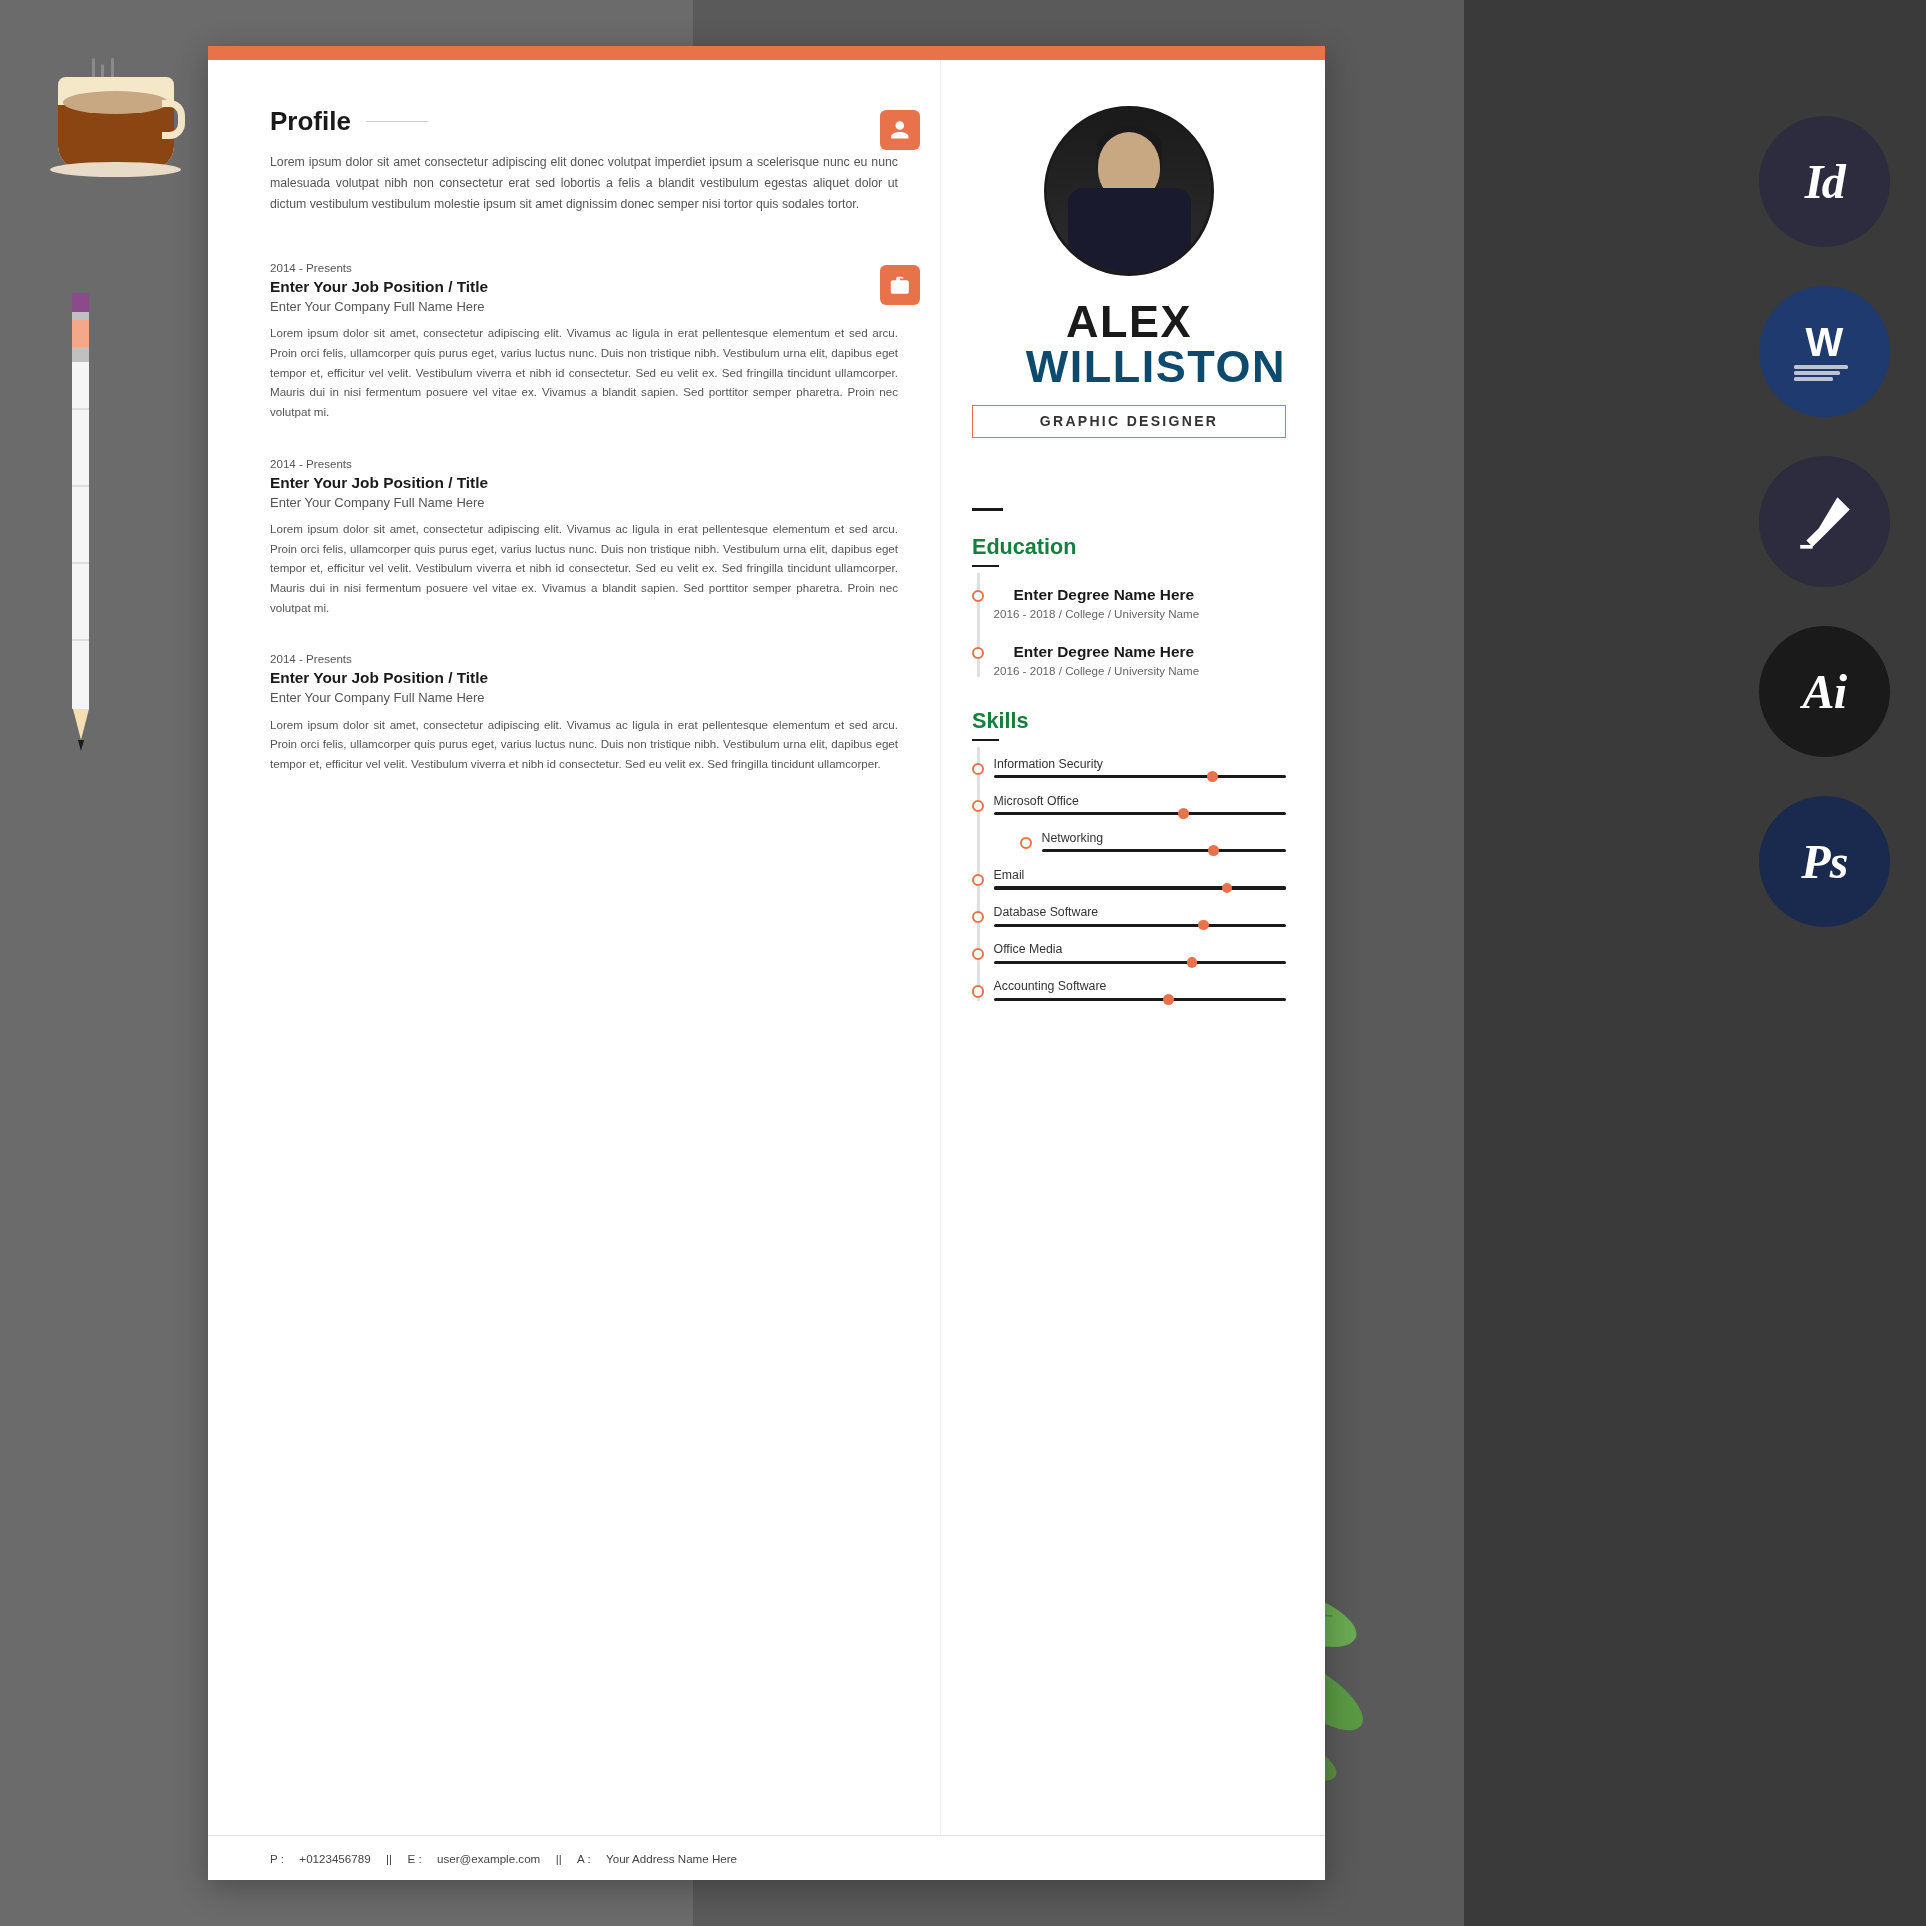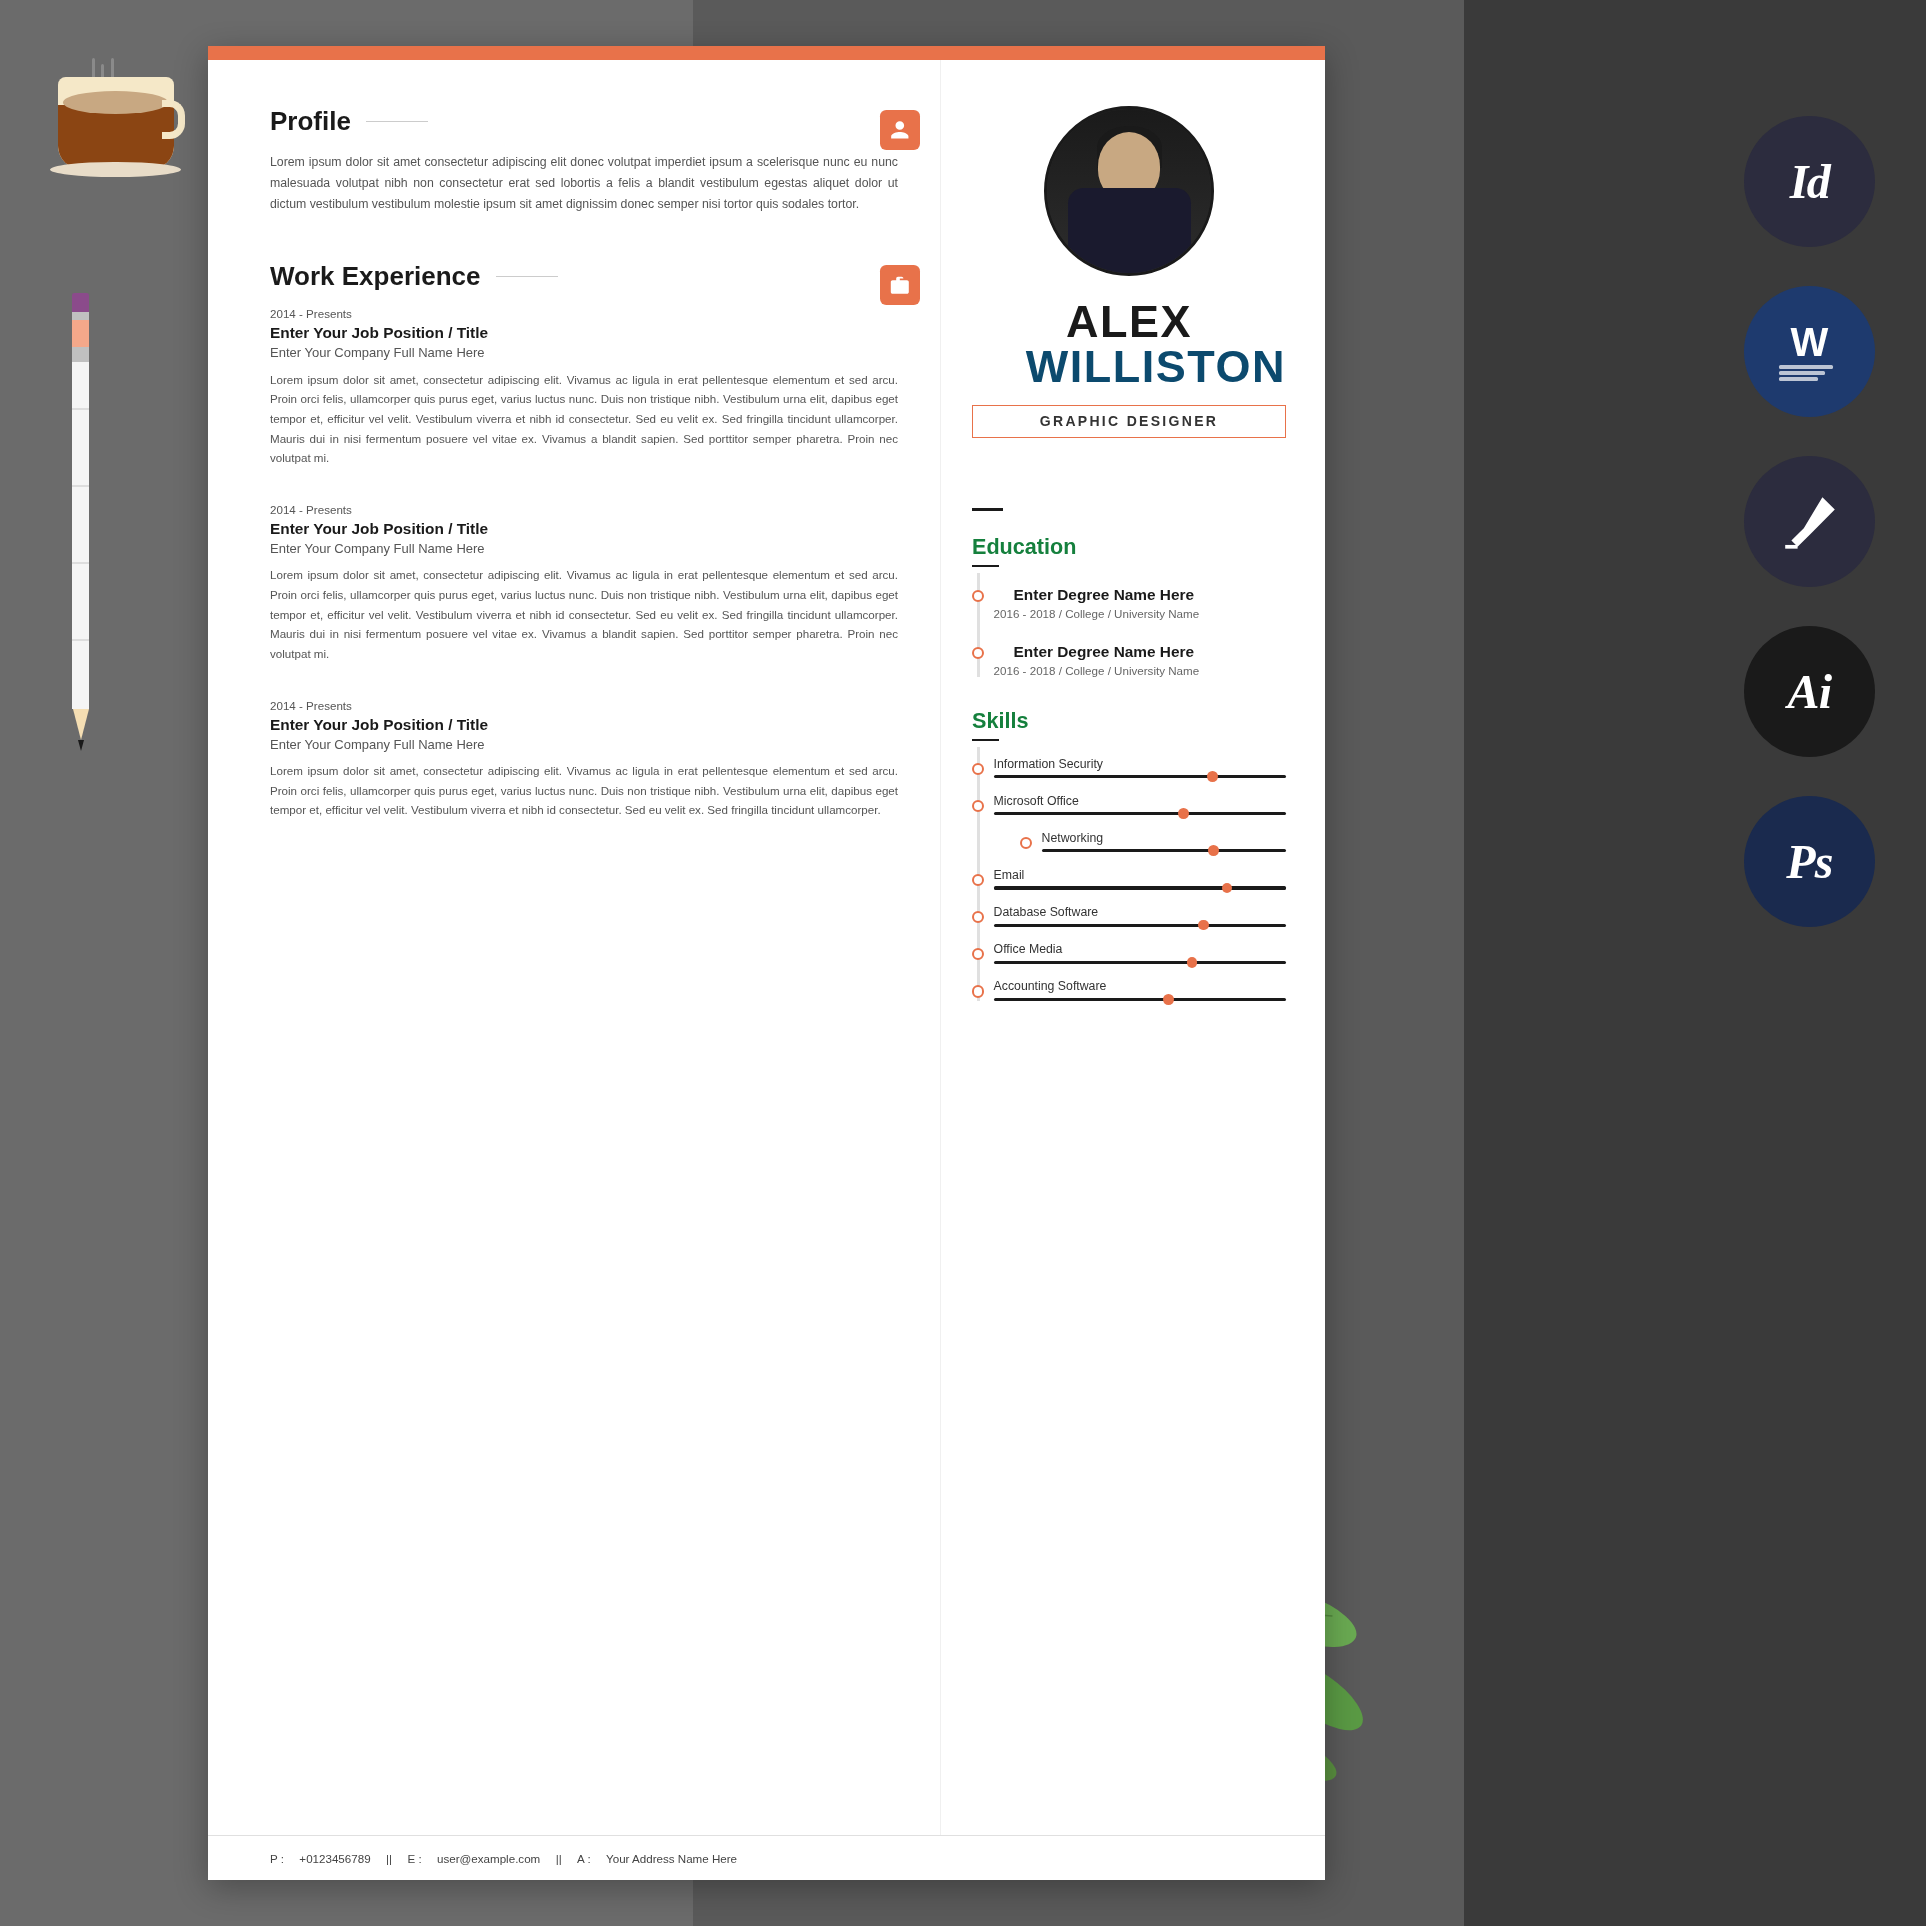--- a/index.html
+++ b/index.html
@@ -418,21 +418,21 @@
       width: 10.8px;
       height: 10.8px;
       background: #e8724a;
       border-radius: 50%;
       top: -3.9px;
     }
 
     
     .software-icons {
       position: absolute;
-      right: 51px;
+      right: 36px;
       top: 116px;
       display: flex;
       flex-direction: column;
       gap: 39px;
     }
     .sw-icon {
       width: 131px;
       height: 131px;
       border-radius: 50%;
       display: flex;
@@ -570,24 +570,20 @@
 
         <div class="section-icon" style="top: 3.9px; right: -21.6px;">
           <svg viewBox="0 0 24 24">
             <path d="M12 12c2.7 0 4.8-2.1 4.8-4.8S14.7 2.4 12 2.4 7.2 4.5 7.2 7.2 9.3 12 12 12zm0 2.4c-3.2 0-9.6 1.6-9.6 4.8v2.4h19.2v-2.4c0-3.2-6.4-4.8-9.6-4.8z"></path>
           </svg>
         </div>
         <p class="profile-text">Lorem ipsum dolor sit amet consectetur adipiscing elit donec volutpat imperdiet ipsum a scelerisque nunc eu nunc malesuada volutpat nibh non consectetur erat sed lobortis a felis a blandit vestibulum egestas aliquet dolor ut dictum vestibulum vestibulum molestie ipsum sit amet dignissim donec semper nisi tortor quis sodales tortor.</p>
       </div>
 
       <div class="work-section">
-        <div class="section-title">
-          <span>Work Experience</span>
-          <div class="section-title-line"></div>
-        </div>
 
         <div class="section-icon" style="top: 3.9px; right: -21.6px;">
           <svg viewBox="0 0 24 24">
             <path d="M20 7h-4V5c0-1.1-.9-2-2-2h-4c-1.1 0-2 .9-2 2v2H4c-1.1 0-2 .9-2 2v11c0 1.1.9 2 2 2h16c1.1 0 2-.9 2-2V9c0-1.1-.9-2-2-2zm-8-2h4v2h-4V5z"></path>
           </svg>
         </div>
 
         <div class="job-entry">
           <div class="job-date">2014 - Presents</div>
           <div class="job-title">Enter Your Job Position / Title</div>

